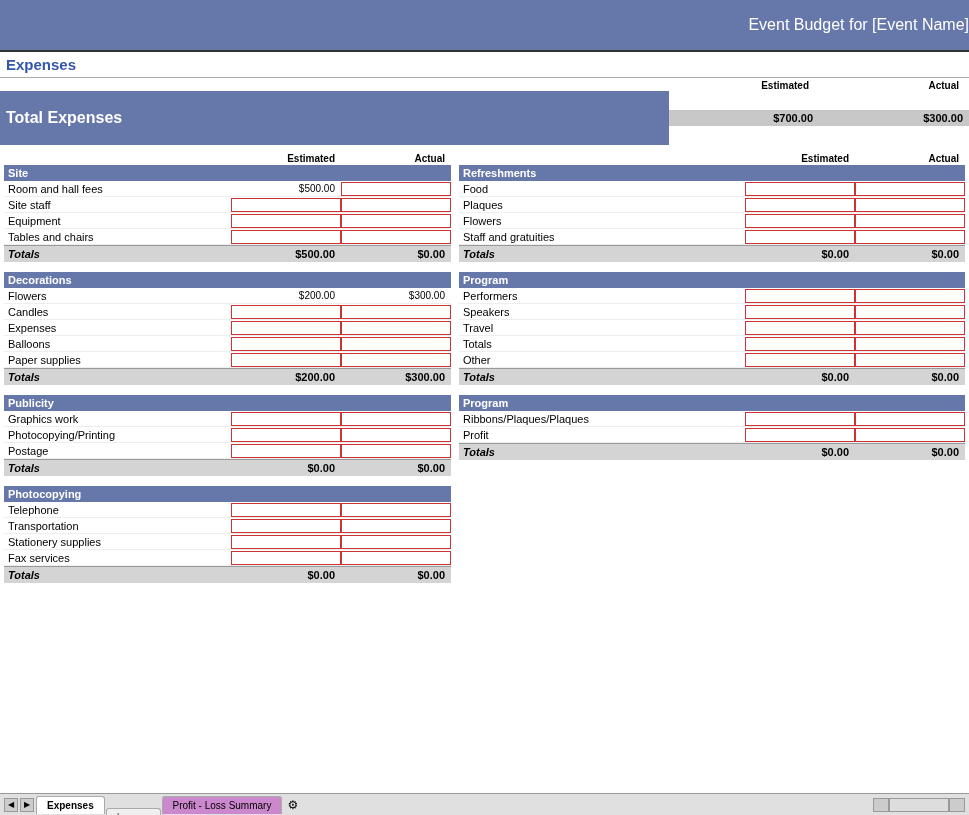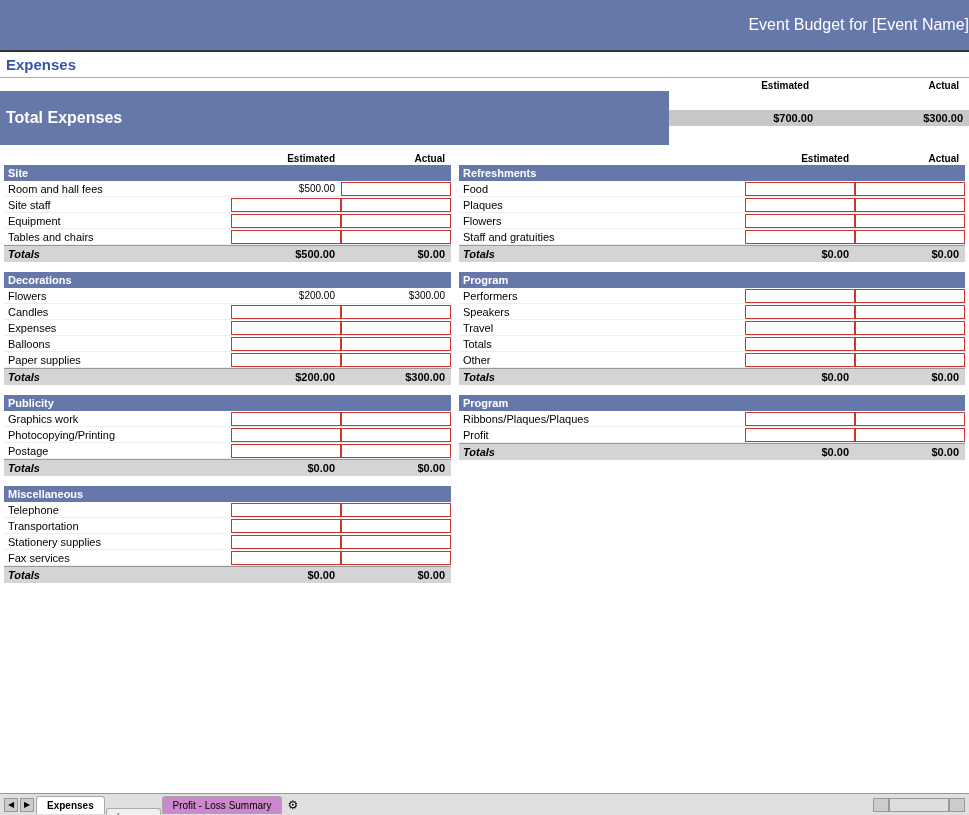--- a/index.html
+++ b/index.html
@@ -348,21 +348,21 @@
         <input class="row-input" type="text" value="" style="">
       </div>
       <div class="totals-row">
         <div class="totals-label">Totals</div>
         <div class="totals-value">$0.00</div>
         <div class="totals-value">$0.00</div>
       </div>
     </div>
 
     <div class="section">
-      <div class="section-header">Miscellaneous</div>
+      <div class="section-header">Photocopying</div>
       <div class="section-row">
         <div class="row-label">Telephone</div>
         <input class="row-input" type="text" value="" style="">
         <input class="row-input" type="text" value="" style="">
       </div>
       <div class="section-row">
         <div class="row-label">Transportation</div>
         <input class="row-input" type="text" value="" style="">
         <input class="row-input" type="text" value="" style="">
       </div>

